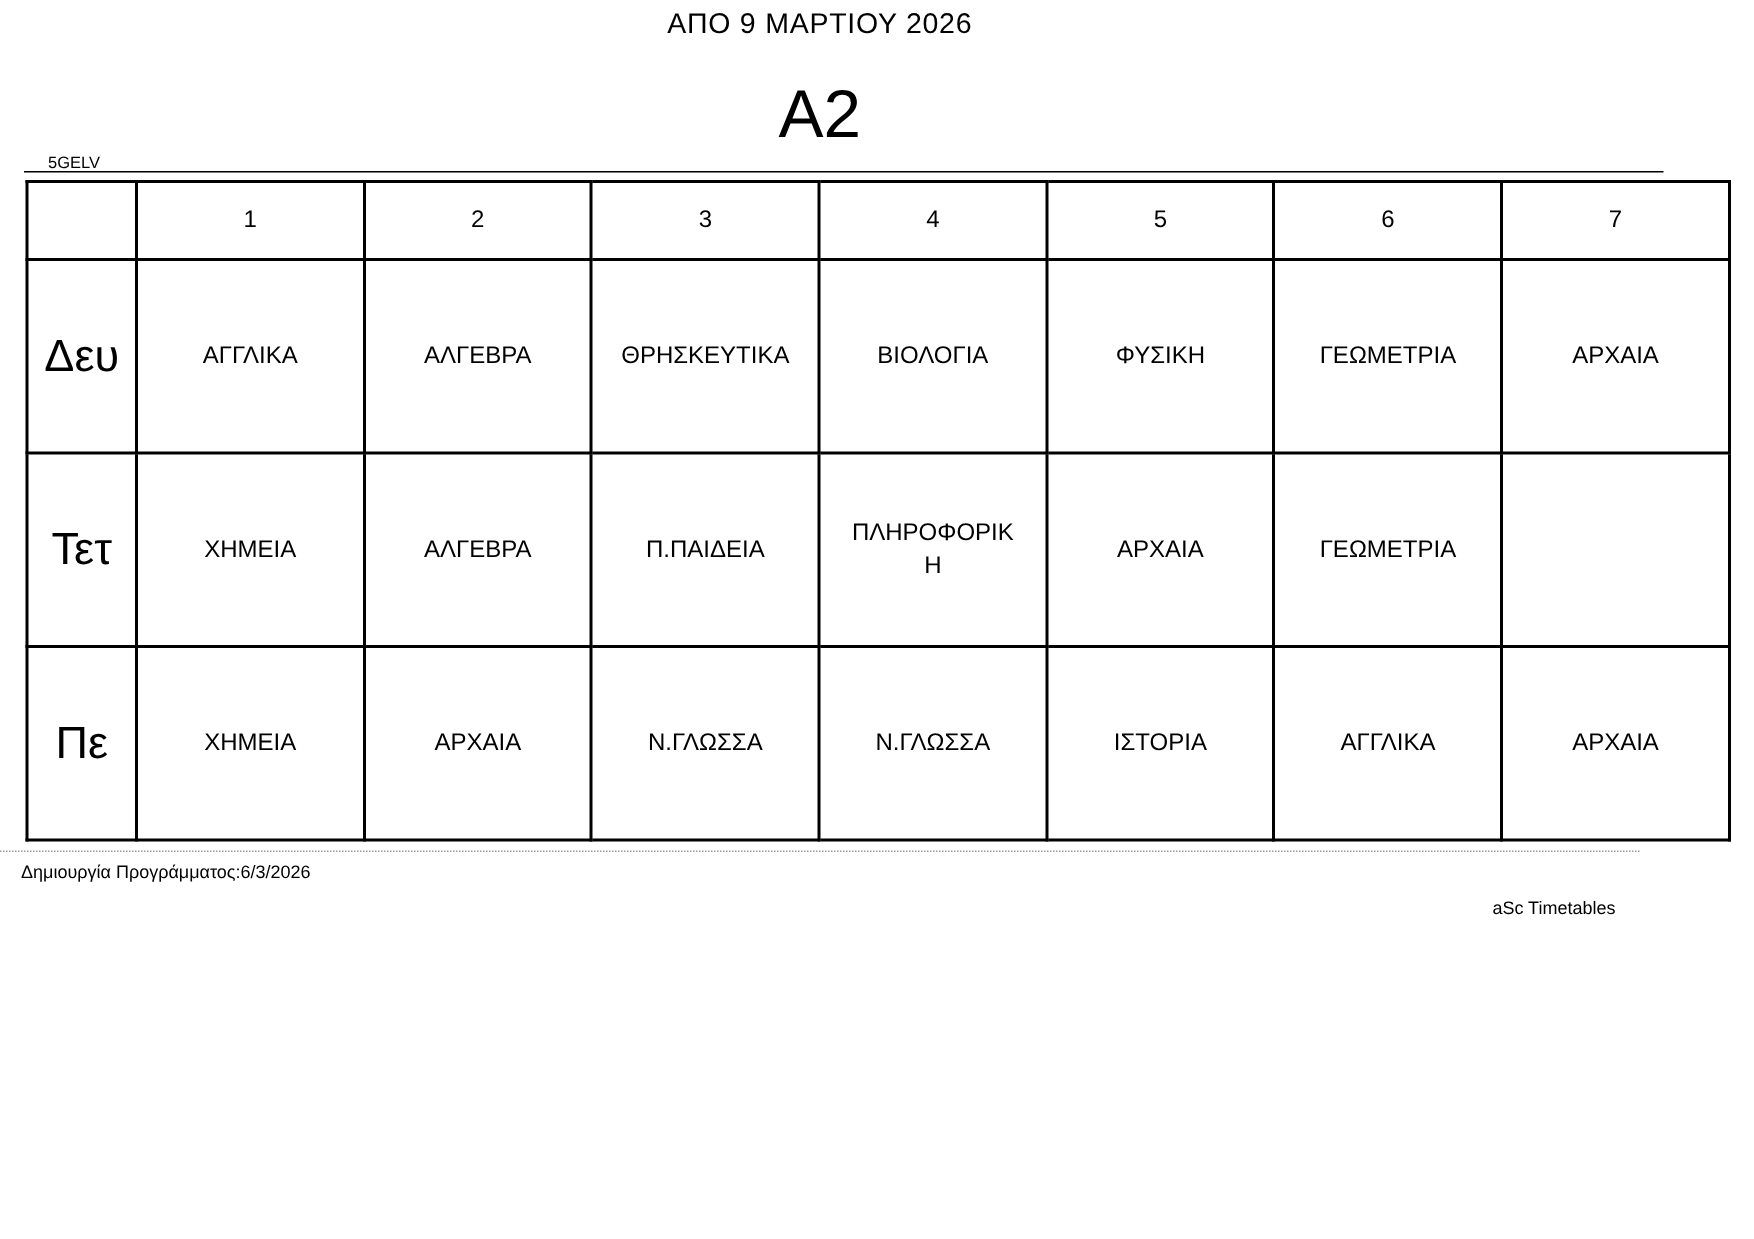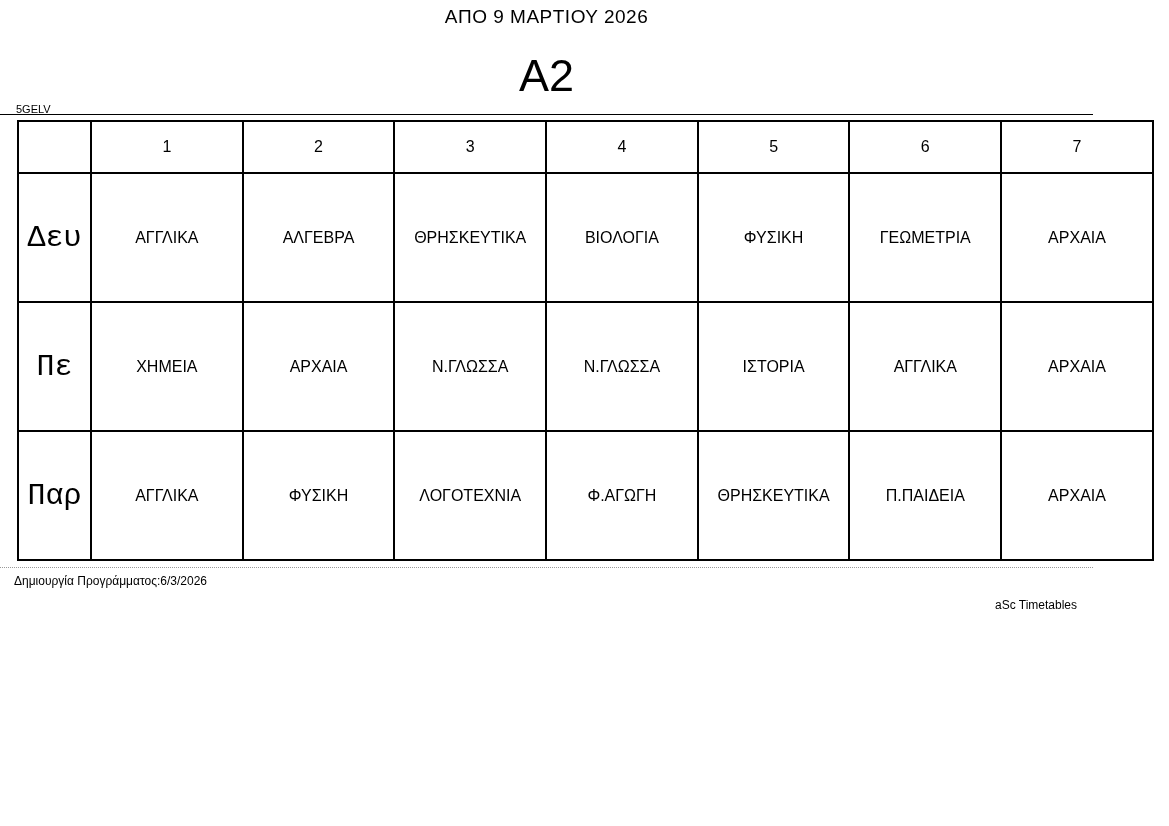--- a/index.html
+++ b/index.html
@@ -14,38 +14,39 @@
 
   .titles { text-align: center; }
   .title-line1 { font-size: 19px; line-height: 22px; padding-top: 6px; letter-spacing: 0.5px; }
   .title-line2 { font-size: 45px; line-height: 46px; font-weight: 400; margin-top: 25px; }
 
   .label-row {
     width: 100%;
     border-bottom: 1px solid #000;
     padding-left: 16px;
     height: 16px;
+    margin-left: 16px;
   }
   .timetable-code { font-size: 11px; line-height: 15px; display: inline-block; }
 
   table.timetable {
     border-collapse: collapse;
     table-layout: fixed;
     width: 1135px;
     margin: 5px 17px 0 17px;
   }
   table.timetable td {
     border: 2px solid #000;
     text-align: center;
     vertical-align: middle;
     overflow: hidden;
   }
   tr.header-row td { height: 52px; font-size: 16px; }
   tr.day-row td { height: 129px; }
-  td.day-cell { font-size: 30px; font-family: Liberation Mono, monospace; }
+  td.day-cell { font-size: 30px; }
   td.subject-cell {
     font-size: 16px;
     white-space: pre-line;
     line-height: 22px;
     padding: 0 6px;
   }
 
   .footer {
     position: relative;
     width: 100%;
@@ -108,42 +109,43 @@
         <td class="subject-cell">ΑΓΓΛΙΚΑ</td>
         <td class="subject-cell">ΑΛΓΕΒΡΑ</td>
         <td class="subject-cell">ΘΡΗΣΚΕΥΤΙΚΑ</td>
         <td class="subject-cell">ΒΙΟΛΟΓΙΑ</td>
         <td class="subject-cell">ΦΥΣΙΚΗ</td>
         <td class="subject-cell">ΓΕΩΜΕΤΡΙΑ</td>
         <td class="subject-cell">ΑΡΧΑΙΑ</td>
       </tr>
 
 
+      <tr class="day-row">
+        <td class="day-cell">Τετ</td>
+        <td class="subject-cell">ΧΗΜΕΙΑ</td>
+        <td class="subject-cell">ΑΛΓΕΒΡΑ</td>
+        <td class="subject-cell">Π.ΠΑΙΔΕΙΑ</td>
+        <td class="subject-cell">ΠΛΗΡΟΦΟΡΙΚ
+Η</td>
+        <td class="subject-cell">ΑΡΧΑΙΑ</td>
+        <td class="subject-cell">ΓΕΩΜΕΤΡΙΑ</td>
+        <td class="subject-cell"></td>
+      </tr>
 
       <tr class="day-row">
         <td class="day-cell">Πε</td>
         <td class="subject-cell">ΧΗΜΕΙΑ</td>
         <td class="subject-cell">ΑΡΧΑΙΑ</td>
         <td class="subject-cell">Ν.ΓΛΩΣΣΑ</td>
         <td class="subject-cell">Ν.ΓΛΩΣΣΑ</td>
         <td class="subject-cell">ΙΣΤΟΡΙΑ</td>
         <td class="subject-cell">ΑΓΓΛΙΚΑ</td>
         <td class="subject-cell">ΑΡΧΑΙΑ</td>
       </tr>
 
-      <tr class="day-row">
-        <td class="day-cell">Παρ</td>
-        <td class="subject-cell">ΑΓΓΛΙΚΑ</td>
-        <td class="subject-cell">ΦΥΣΙΚΗ</td>
-        <td class="subject-cell">ΛΟΓΟΤΕΧΝΙΑ</td>
-        <td class="subject-cell">Φ.ΑΓΩΓΗ</td>
-        <td class="subject-cell">ΘΡΗΣΚΕΥΤΙΚΑ</td>
-        <td class="subject-cell">Π.ΠΑΙΔΕΙΑ</td>
-        <td class="subject-cell">ΑΡΧΑΙΑ</td>
-      </tr>
     </tbody>
   </table>
 
   <div class="footer">
     <div class="footer-rule"></div>
     <span class="footer-left">Δημιουργία Προγράμματος:6/3/2026</span>
     <span class="footer-right">aSc Timetables</span>
   </div>
 
 </div>

